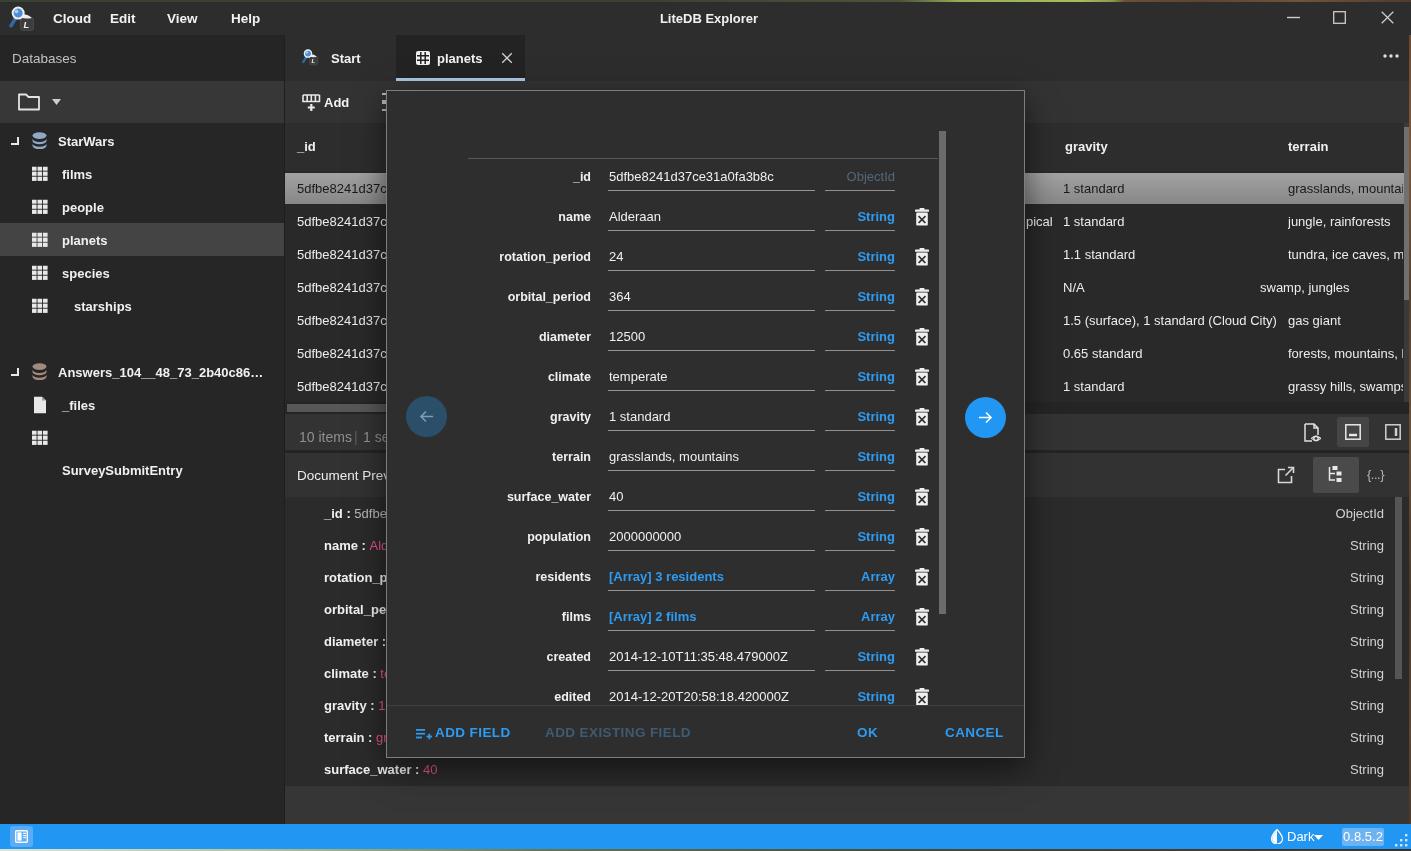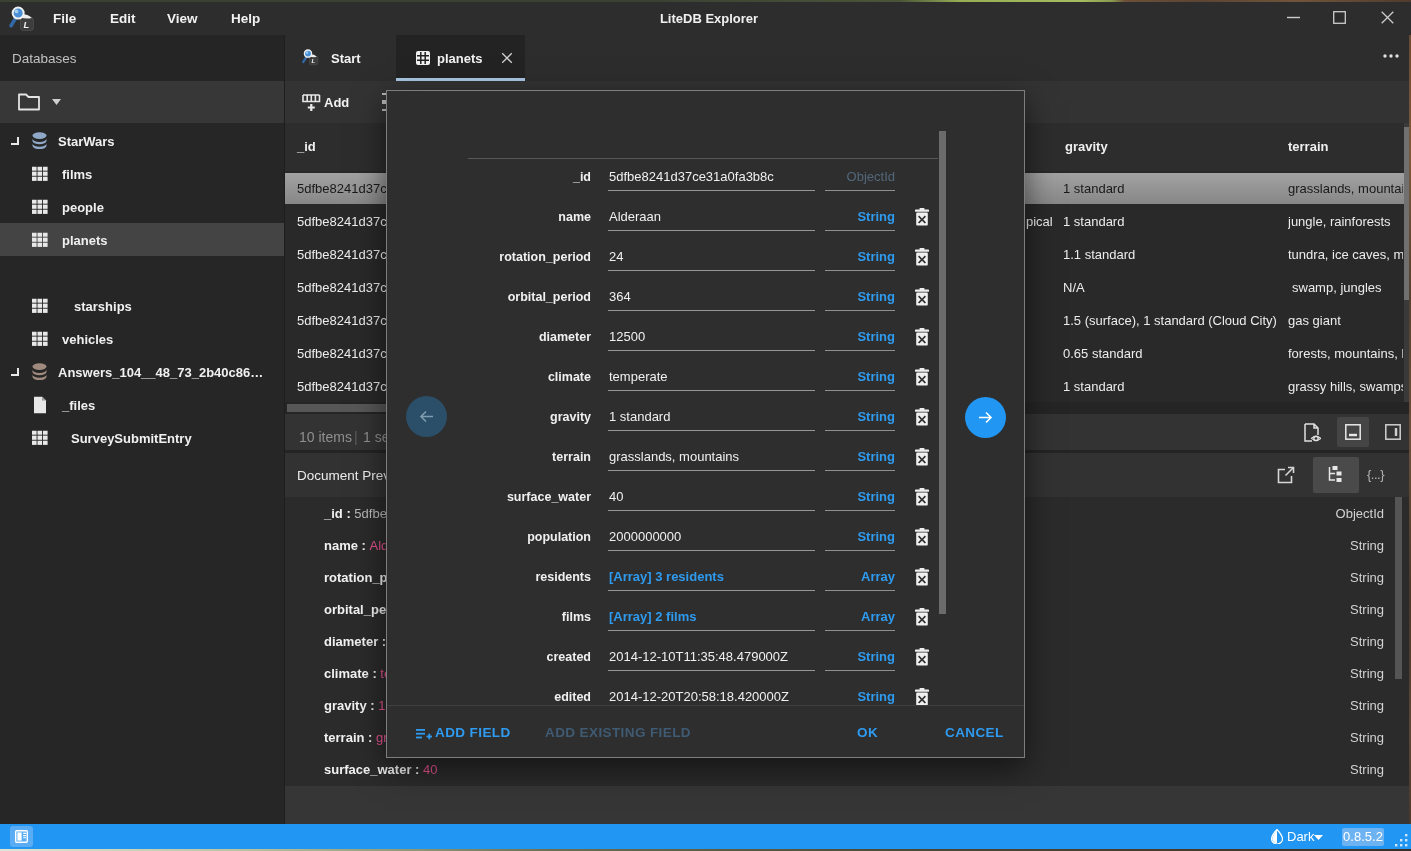--- a/index.html
+++ b/index.html
@@ -117,21 +117,21 @@
     <div class="abs" id="applogo" style="left:9px;top:4px;">
         <svg width="26" height="26" viewBox="0 0 25 25">
           <rect x="11" y="11" width="12.5" height="12.5" rx="2.5" fill="#3d3d3d" stroke="#575757" stroke-width="0.6"></rect>
           <path d="M2 19 L6.5 11.5" stroke="#3268a8" stroke-width="3.4" stroke-linecap="round"></path>
           <path d="M11.5 7.5 Q18.5 8 22 11.5 Q15.5 13 10.8 10.5 Z" fill="#ececec"></path>
           <circle cx="8.8" cy="6.8" r="5.3" fill="#4a90d9" stroke="#f0f0f0" stroke-width="1.9"></circle>
           <circle cx="7.2" cy="5.2" r="1.8" fill="#a9cdef"></circle>
           <text x="14" y="21" font-family="Liberation Sans, sans-serif" font-style="italic" font-weight="bold" font-size="9" fill="#f0f0f0">L</text>
         </svg>
       </div>
-    <span class="menu-item" style="left:53px;">File</span>
+    <span class="menu-item" style="left:53px;">Cloud</span>
     <span class="menu-item" style="left:110px;">Edit</span>
     <span class="menu-item" style="left:167px;">View</span>
     <span class="menu-item" style="left:231px;">Help</span>
     <div id="wintitle">LiteDB Explorer</div>
     <svg style="position:absolute;left:1287px;top:14px;" width="13" height="3">
         <rect x="0" y="0.8" width="13" height="1.4" fill="#cccccc"></rect>
       </svg>
     <svg style="position:absolute;left:1333px;top:9px;" width="13" height="13">
         <rect x="0.7" y="0.7" width="11.6" height="11.6" fill="none" stroke="#cccccc" stroke-width="1.3"></rect>
       </svg>
@@ -198,48 +198,48 @@
           <rect x="11" y="0" width="4.6" height="4.2" fill="#e8e8e8"></rect>
           <rect x="0" y="5.1" width="4.6" height="4.2" fill="#e8e8e8"></rect>
           <rect x="5.5" y="5.1" width="4.6" height="4.2" fill="#e8e8e8"></rect>
           <rect x="11" y="5.1" width="4.6" height="4.2" fill="#e8e8e8"></rect>
           <rect x="0" y="10.2" width="4.6" height="4.2" fill="#e8e8e8"></rect>
           <rect x="5.5" y="10.2" width="4.6" height="4.2" fill="#e8e8e8"></rect>
           <rect x="11" y="10.2" width="4.6" height="4.2" fill="#e8e8e8"></rect>
         </svg>
         <span class="lbl" style="left:62px;">planets</span>
       </div>
+      <div class="trow" style="top:133px;">
+        <svg class="ticon" style="left:32px;" width="16" height="15" viewBox="0 0 16 15">
+          <rect x="0" y="0" width="4.6" height="4.2" fill="#e8e8e8"></rect>
+          <rect x="5.5" y="0" width="4.6" height="4.2" fill="#e8e8e8"></rect>
+          <rect x="11" y="0" width="4.6" height="4.2" fill="#e8e8e8"></rect>
+          <rect x="0" y="5.1" width="4.6" height="4.2" fill="#e8e8e8"></rect>
+          <rect x="5.5" y="5.1" width="4.6" height="4.2" fill="#e8e8e8"></rect>
+          <rect x="11" y="5.1" width="4.6" height="4.2" fill="#e8e8e8"></rect>
+          <rect x="0" y="10.2" width="4.6" height="4.2" fill="#e8e8e8"></rect>
+          <rect x="5.5" y="10.2" width="4.6" height="4.2" fill="#e8e8e8"></rect>
+          <rect x="11" y="10.2" width="4.6" height="4.2" fill="#e8e8e8"></rect>
+        </svg>
+        <span class="lbl" style="left:62px;">species</span>
+      </div>
       <div class="trow" style="top:166px;">
         <svg class="ticon" style="left:32px;" width="16" height="15" viewBox="0 0 16 15">
           <rect x="0" y="0" width="4.6" height="4.2" fill="#e8e8e8"></rect>
           <rect x="5.5" y="0" width="4.6" height="4.2" fill="#e8e8e8"></rect>
           <rect x="11" y="0" width="4.6" height="4.2" fill="#e8e8e8"></rect>
           <rect x="0" y="5.1" width="4.6" height="4.2" fill="#e8e8e8"></rect>
           <rect x="5.5" y="5.1" width="4.6" height="4.2" fill="#e8e8e8"></rect>
           <rect x="11" y="5.1" width="4.6" height="4.2" fill="#e8e8e8"></rect>
           <rect x="0" y="10.2" width="4.6" height="4.2" fill="#e8e8e8"></rect>
           <rect x="5.5" y="10.2" width="4.6" height="4.2" fill="#e8e8e8"></rect>
           <rect x="11" y="10.2" width="4.6" height="4.2" fill="#e8e8e8"></rect>
         </svg>
         <span class="lbl" style="left:62px;margin-left:12px;">starships</span>
       </div>
-      <div class="trow" style="top:199px;">
-        <svg class="ticon" style="left:32px;" width="16" height="15" viewBox="0 0 16 15">
-          <rect x="0" y="0" width="4.6" height="4.2" fill="#e8e8e8"></rect>
-          <rect x="5.5" y="0" width="4.6" height="4.2" fill="#e8e8e8"></rect>
-          <rect x="11" y="0" width="4.6" height="4.2" fill="#e8e8e8"></rect>
-          <rect x="0" y="5.1" width="4.6" height="4.2" fill="#e8e8e8"></rect>
-          <rect x="5.5" y="5.1" width="4.6" height="4.2" fill="#e8e8e8"></rect>
-          <rect x="11" y="5.1" width="4.6" height="4.2" fill="#e8e8e8"></rect>
-          <rect x="0" y="10.2" width="4.6" height="4.2" fill="#e8e8e8"></rect>
-          <rect x="5.5" y="10.2" width="4.6" height="4.2" fill="#e8e8e8"></rect>
-          <rect x="11" y="10.2" width="4.6" height="4.2" fill="#e8e8e8"></rect>
-        </svg>
-        <span class="lbl" style="left:62px;">vehicles</span>
-      </div>
       <div class="trow" style="top:232px;">
         <svg class="ticon" style="left:11px;" width="8" height="8" viewBox="0 0 8 8">
           <path d="M6 0 V6 H0 V8 H8 V0 Z" fill="#e8e8e8"></path>
         </svg>
         <svg class="ticon" style="left:31px;" width="17" height="18" viewBox="0 0 17 18">
           <ellipse cx="8.5" cy="3.6" rx="7" ry="3.3" fill="#a08a7e"></ellipse>
           <path d="M1.5 6.6 A7 3.3 0 0 0 15.5 6.6 V9 A7 3.3 0 0 1 1.5 9 Z" fill="#a08a7e"></path>
           <path d="M1.5 11.4 A7 3.3 0 0 0 15.5 11.4 V13.8 A7 3.3 0 0 1 1.5 13.8 Z" fill="#a08a7e"></path>
         </svg>
         <span class="lbl" style="left:58px;">Answers_104__48_73_2b40c86…</span>
@@ -256,21 +256,21 @@
           <rect x="0" y="0" width="4.6" height="4.2" fill="#e8e8e8"></rect>
           <rect x="5.5" y="0" width="4.6" height="4.2" fill="#e8e8e8"></rect>
           <rect x="11" y="0" width="4.6" height="4.2" fill="#e8e8e8"></rect>
           <rect x="0" y="5.1" width="4.6" height="4.2" fill="#e8e8e8"></rect>
           <rect x="5.5" y="5.1" width="4.6" height="4.2" fill="#e8e8e8"></rect>
           <rect x="11" y="5.1" width="4.6" height="4.2" fill="#e8e8e8"></rect>
           <rect x="0" y="10.2" width="4.6" height="4.2" fill="#e8e8e8"></rect>
           <rect x="5.5" y="10.2" width="4.6" height="4.2" fill="#e8e8e8"></rect>
           <rect x="11" y="10.2" width="4.6" height="4.2" fill="#e8e8e8"></rect>
         </svg>
-        <span class="lbl" style="left:71px;">SurveySubmitEntry</span>
+        <span class="lbl" style="left:62px;margin-top:32px;">SurveySubmitEntry</span>
       </div>
     </div>
   <div class="abs" id="vdivider"></div>
 
   <div class="abs" id="tabbar">
     <div id="tab-planets"></div>
     <div id="tab-underline"></div>
     <div class="abs" id="startlogo" style="left:17px;top:14px;">
         <svg width="17" height="17" viewBox="0 0 25 25">
           <rect x="11" y="11" width="12.5" height="12.5" rx="2.5" fill="#3d3d3d" stroke="#575757" stroke-width="0.6"></rect>
@@ -328,21 +328,21 @@
         <span class="cell" style="left:1003px; width:115px; overflow:hidden;">jungle, rainforests</span>
       </div>
       <div class="grow" style="top:68px;">
         <span class="cell" style="left:12px;">5dfbe8241d37c</span>
         <span class="cell" style="left:778px;">1.1 standard</span>
         <span class="cell" style="left:1003px; width:115px; overflow:hidden;">tundra, ice caves, mountain ranges</span>
       </div>
       <div class="grow" style="top:101px;">
         <span class="cell" style="left:12px;">5dfbe8241d37c</span>
         <span class="cell" style="left:778px;">N/A</span>
-        <span class="cell" style="left:1007px; width:115px; overflow:hidden;">swamp, jungles</span>
+        <span class="cell" style="left:975px; width:115px; overflow:hidden;">swamp, jungles</span>
       </div>
       <div class="grow" style="top:134px;">
         <span class="cell" style="left:12px;">5dfbe8241d37c</span>
         <span class="cell" style="left:778px;">1.5 (surface), 1 standard (Cloud City)</span>
         <span class="cell" style="left:1003px; width:115px; overflow:hidden;">gas giant</span>
       </div>
       <div class="grow" style="top:167px;">
         <span class="cell" style="left:12px;">5dfbe8241d37c</span>
         <span class="cell" style="left:778px;">0.65 standard</span>
         <span class="cell" style="left:1003px; width:115px; overflow:hidden;">forests, mountains, lakes</span>

